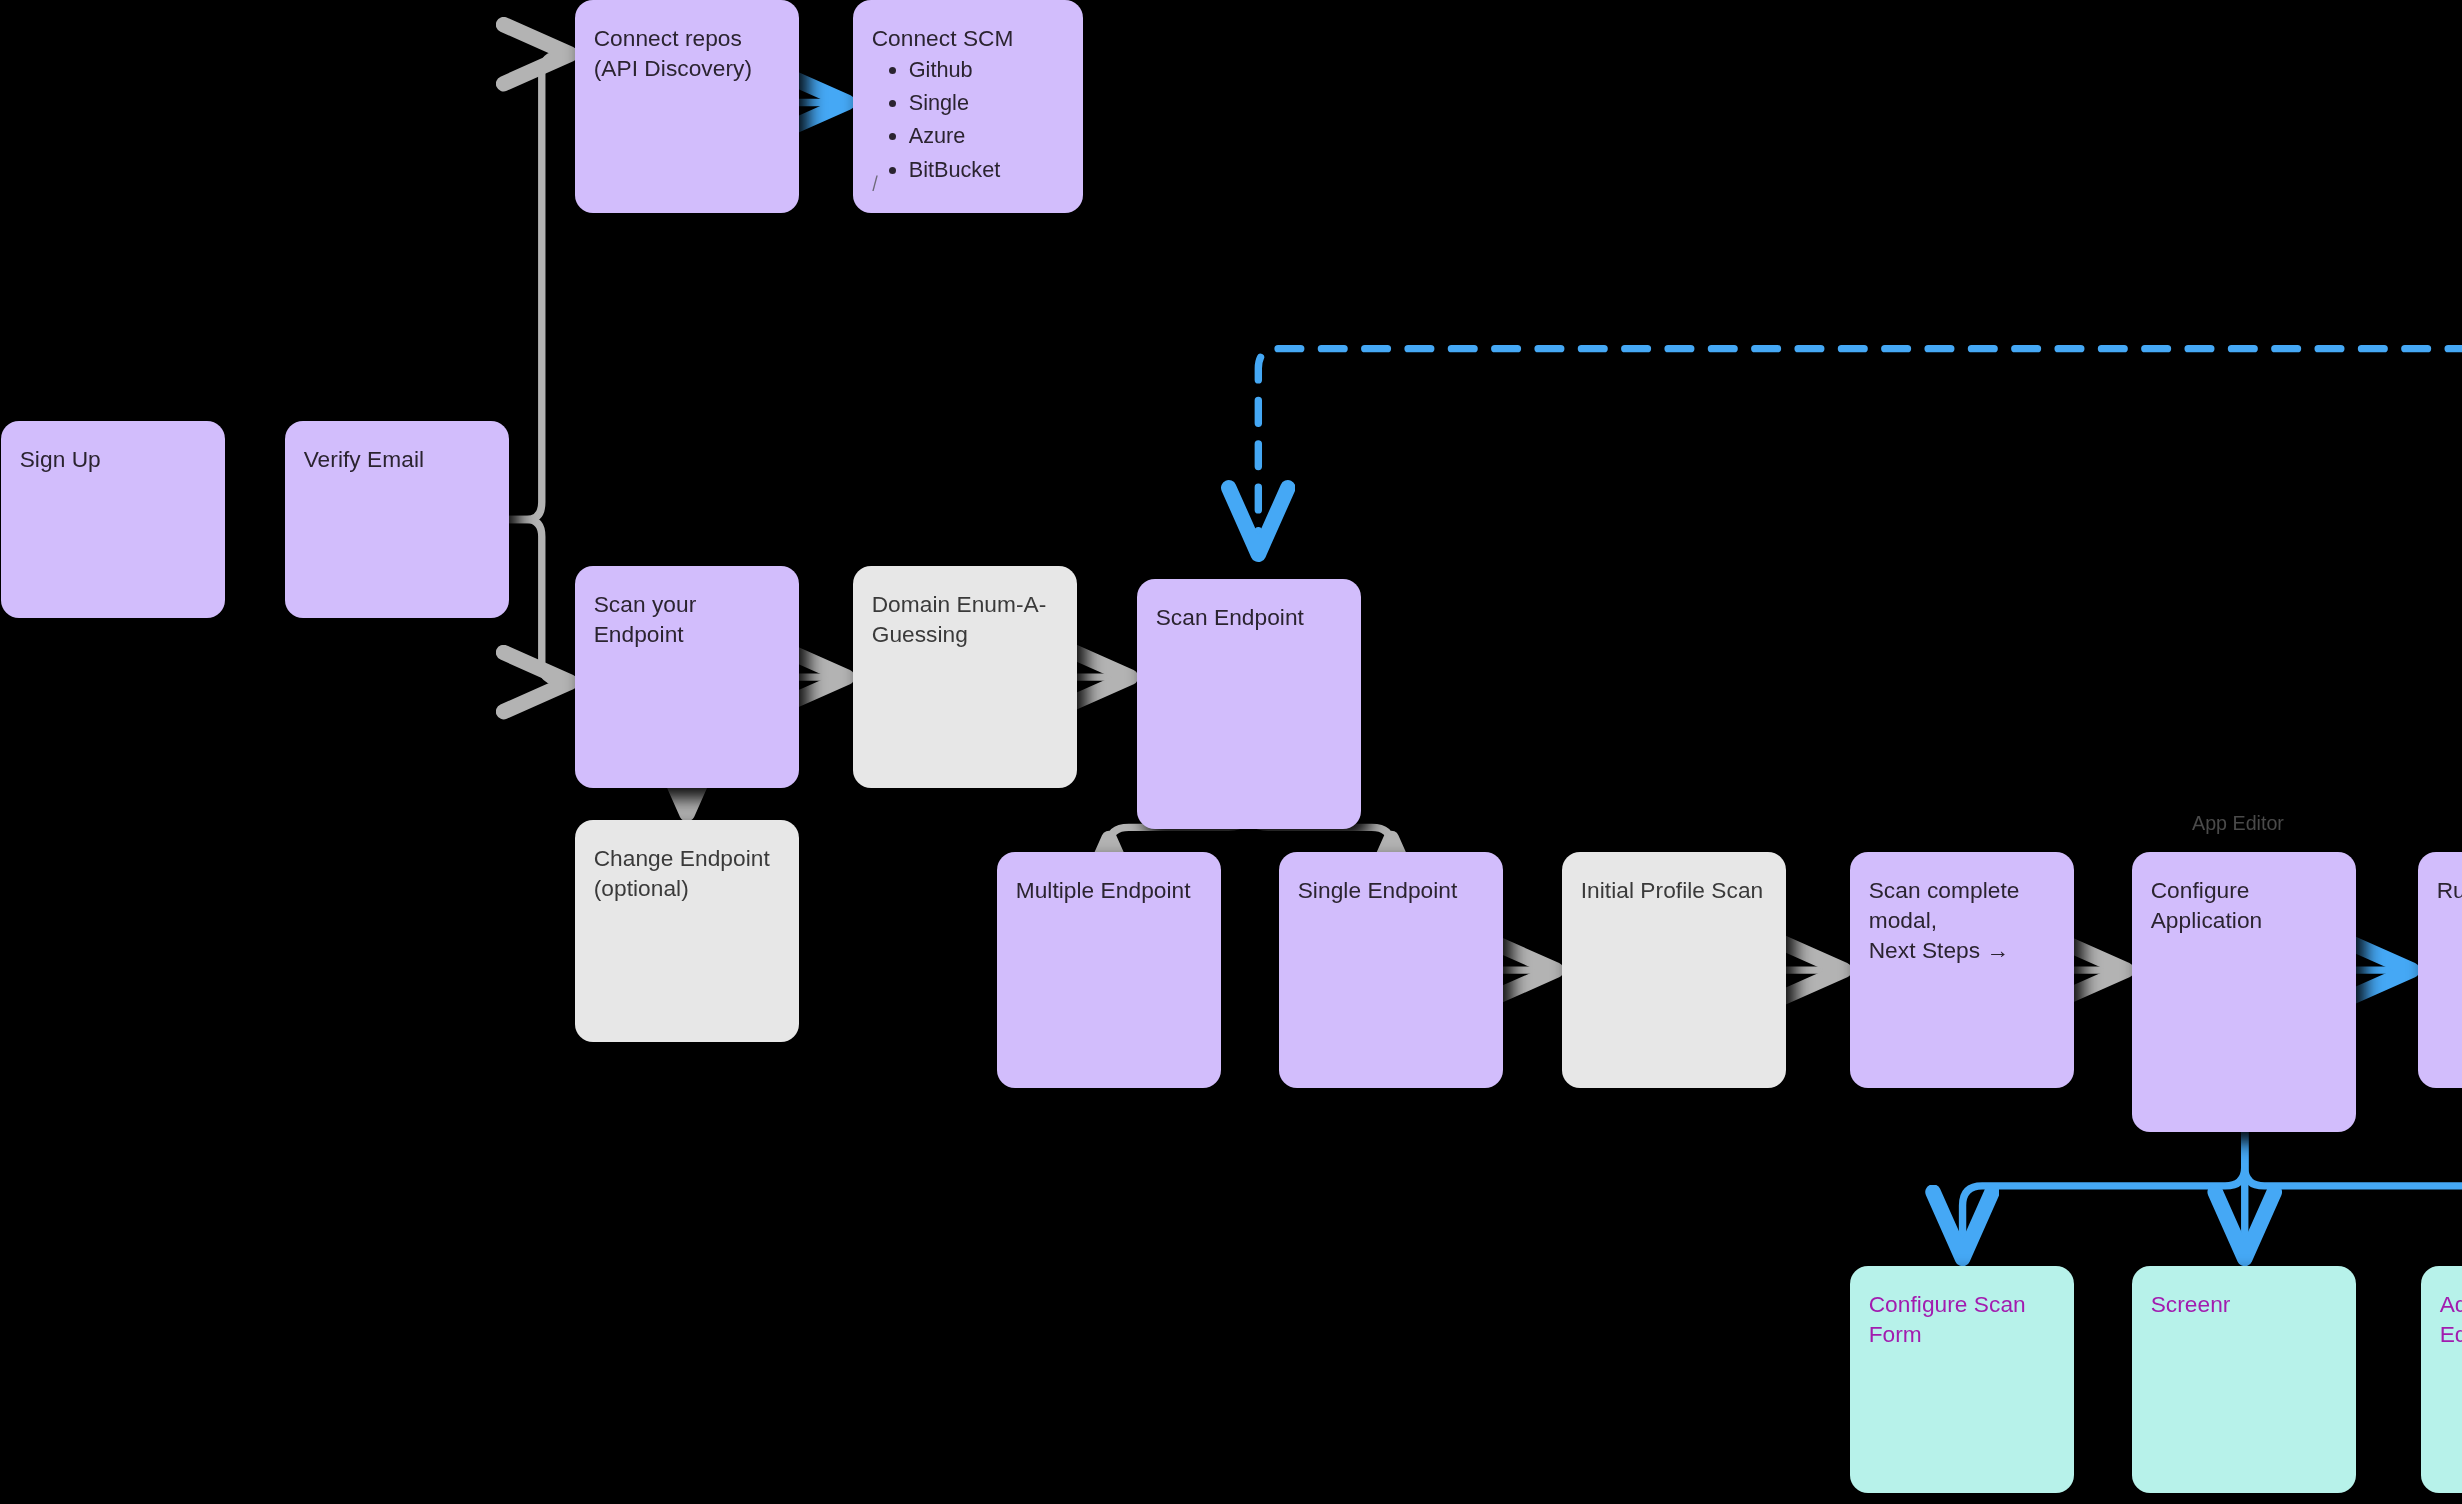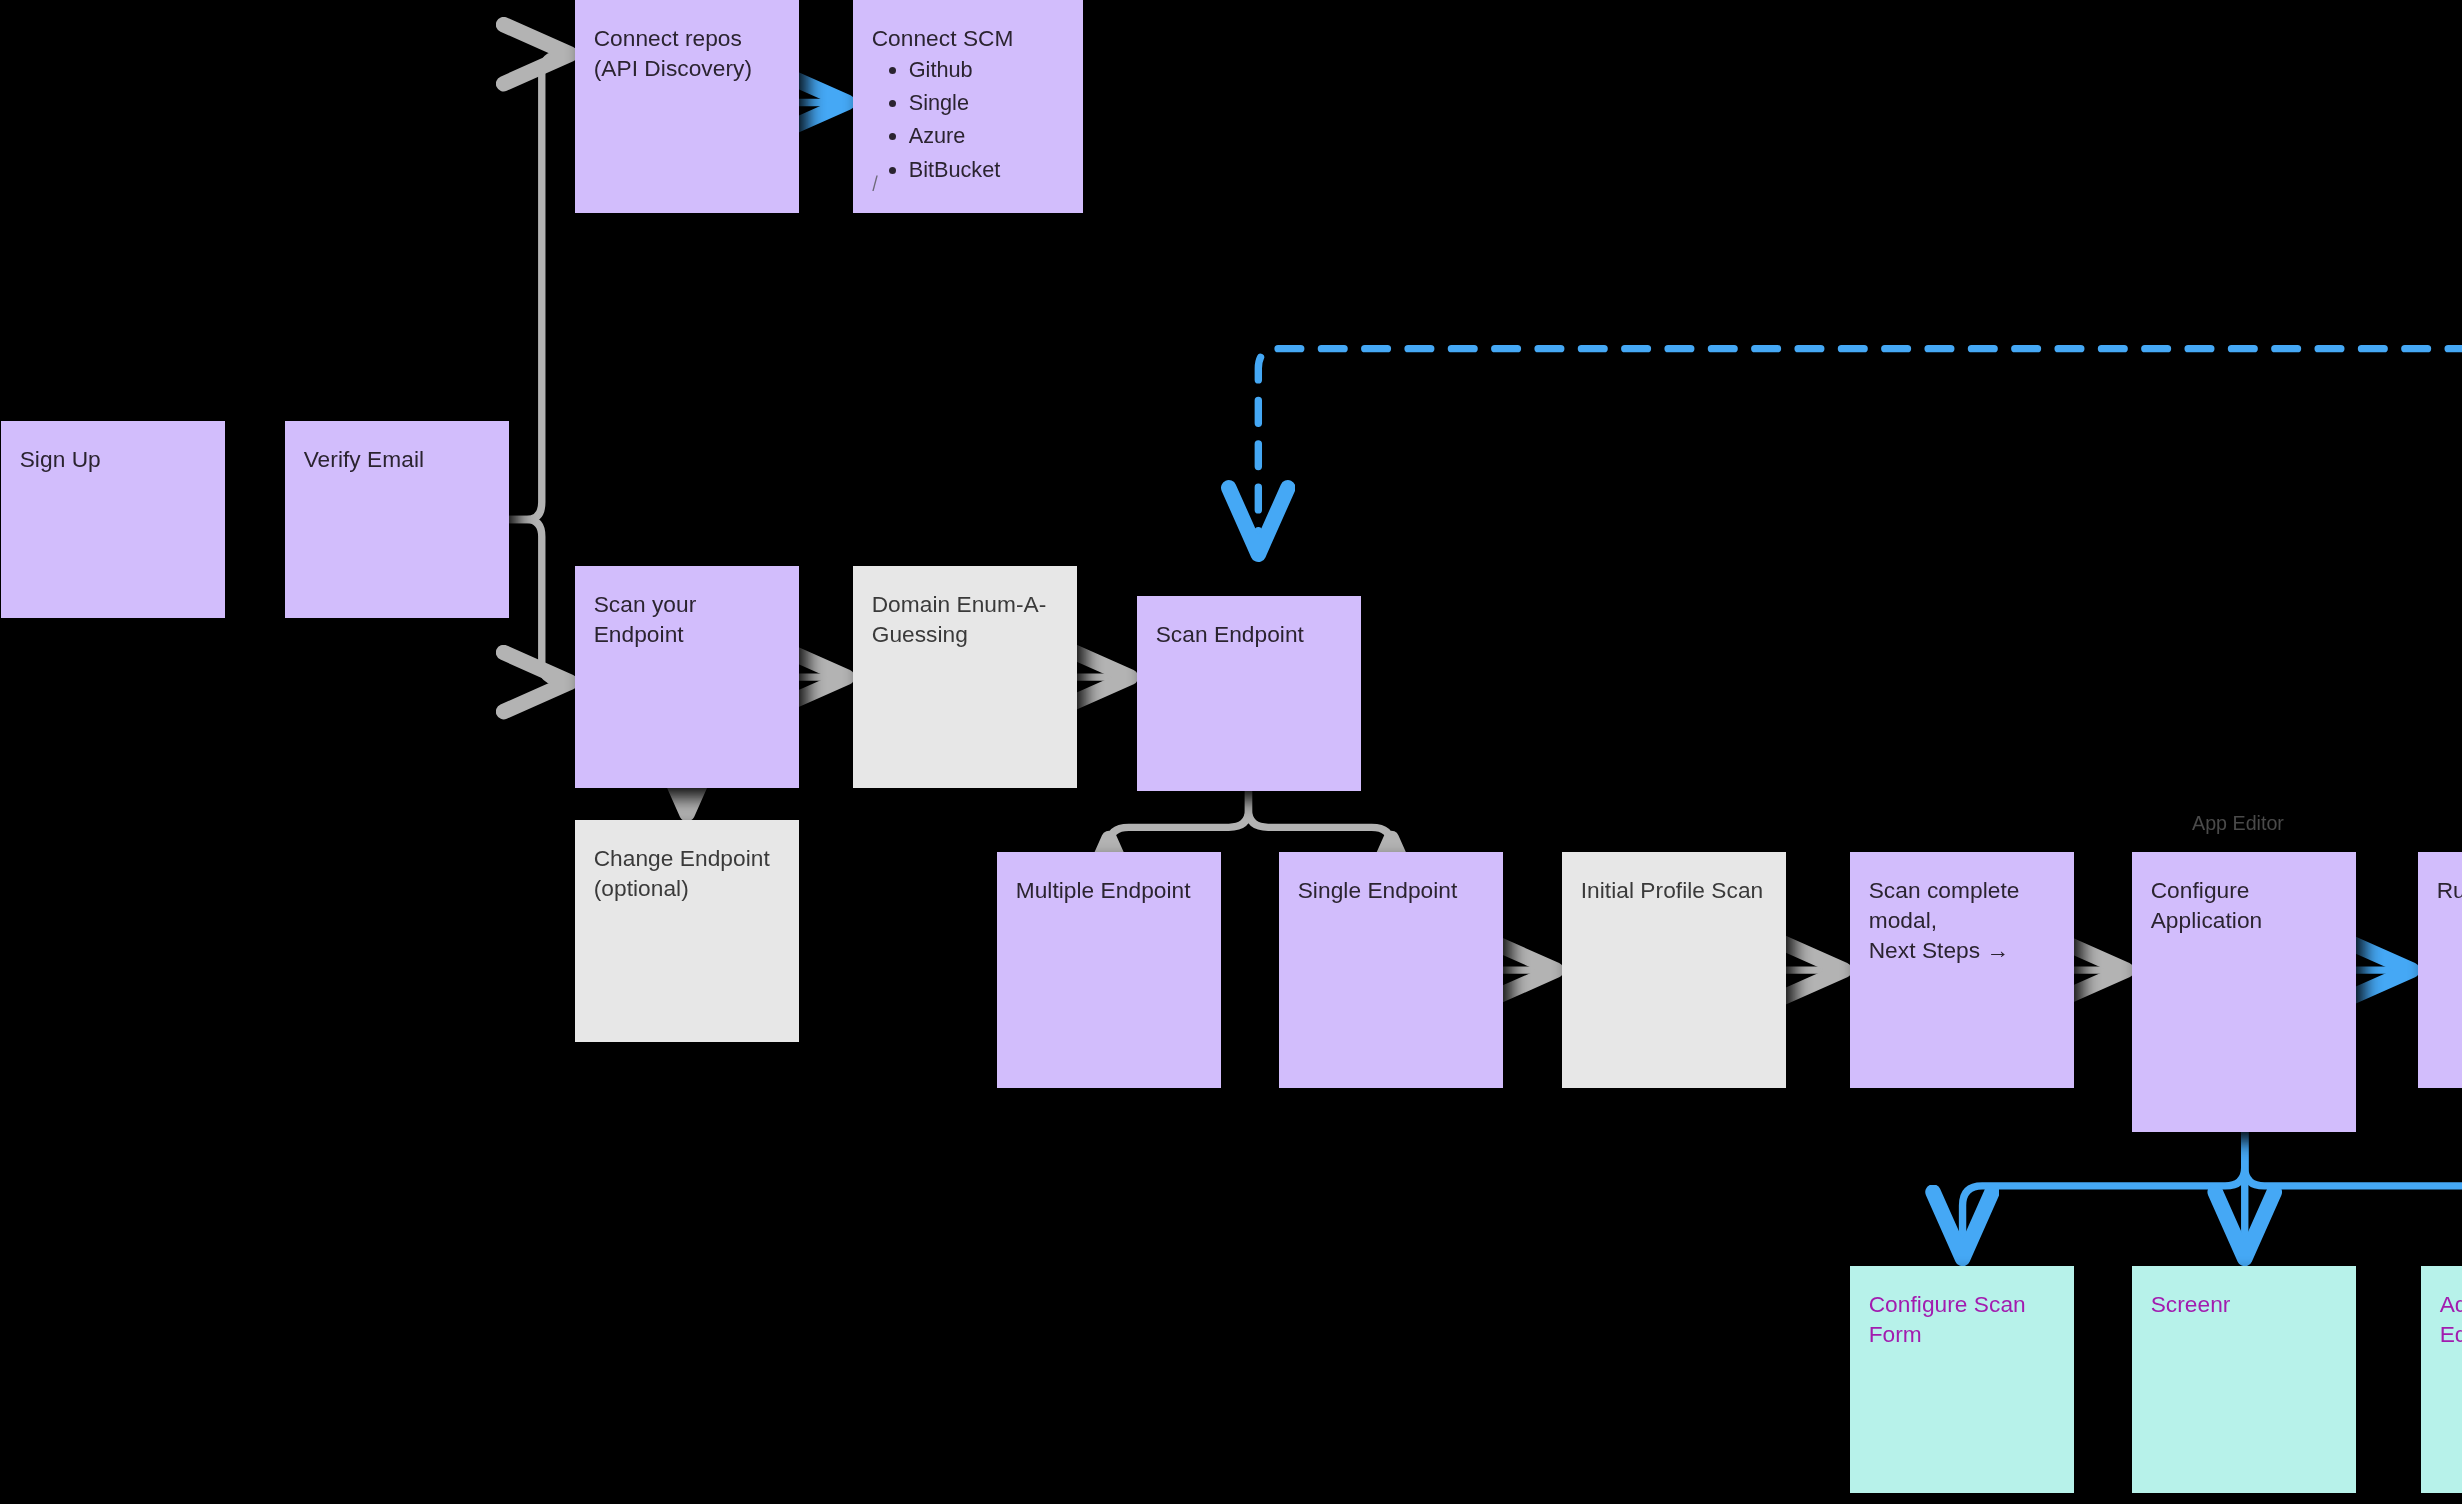--- a/index.html
+++ b/index.html
@@ -13,20 +13,21 @@
   }
   svg#wires{
     position:absolute;left:0;top:0;width:3213px;height:1504px;
     pointer-events:none;
   }
   .node{
     position:absolute;
     box-sizing:border-box;
     box-shadow:8.9px 9.8px 16.7px rgba(0,0,0,0.95);
     z-index:3;
+    border-radius:18px;
   }
   .node .label{
     position:absolute;
     left:18.7px;
     top:22.7px;
     right:12.8px;
     font-size:22.7px;
     line-height:1.33;
     color:#2b2430;
     white-space:pre-line;
@@ -154,21 +155,21 @@
 
   <div class="node purple" style="left:575px;top:566px;width:224px;height:222px;">
     <div class="label">Scan your Endpoint</div>
   </div>
 
   <div class="node gray" style="left:853px;top:566px;width:224px;height:222px;">
     <div class="label">Domain Enum-A-
 Guessing</div>
   </div>
 
-  <div class="node purple" style="left:1137px;top:596px;width:224px;height:195px;">
+  <div class="node purple" style="left:1137px;top:579px;width:224px;height:250px;">
     <div class="label">Scan Endpoint</div>
   </div>
 
   <div class="node gray" style="left:575px;top:820px;width:224px;height:222px;">
     <div class="label">Change Endpoint
 (optional)</div>
   </div>
 
   <div class="node purple" style="left:997px;top:852px;width:224px;height:236px;">
     <div class="label">Multiple Endpoint</div>

